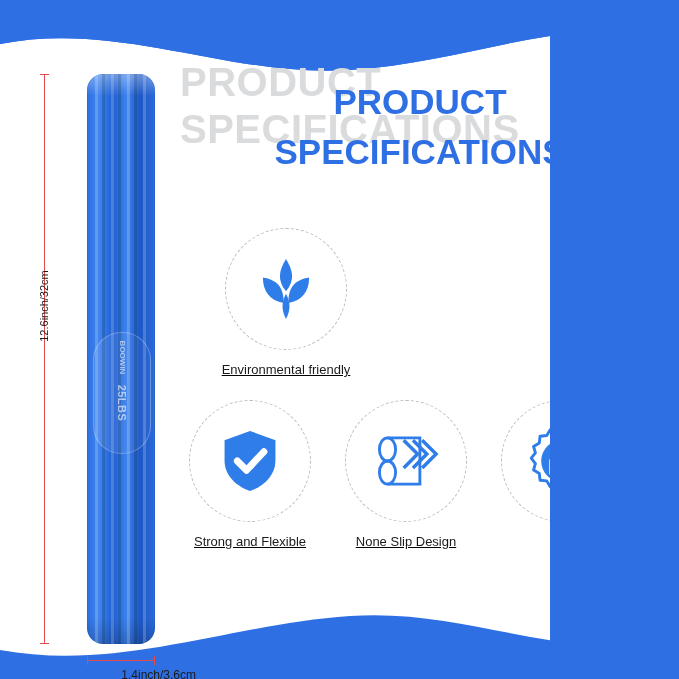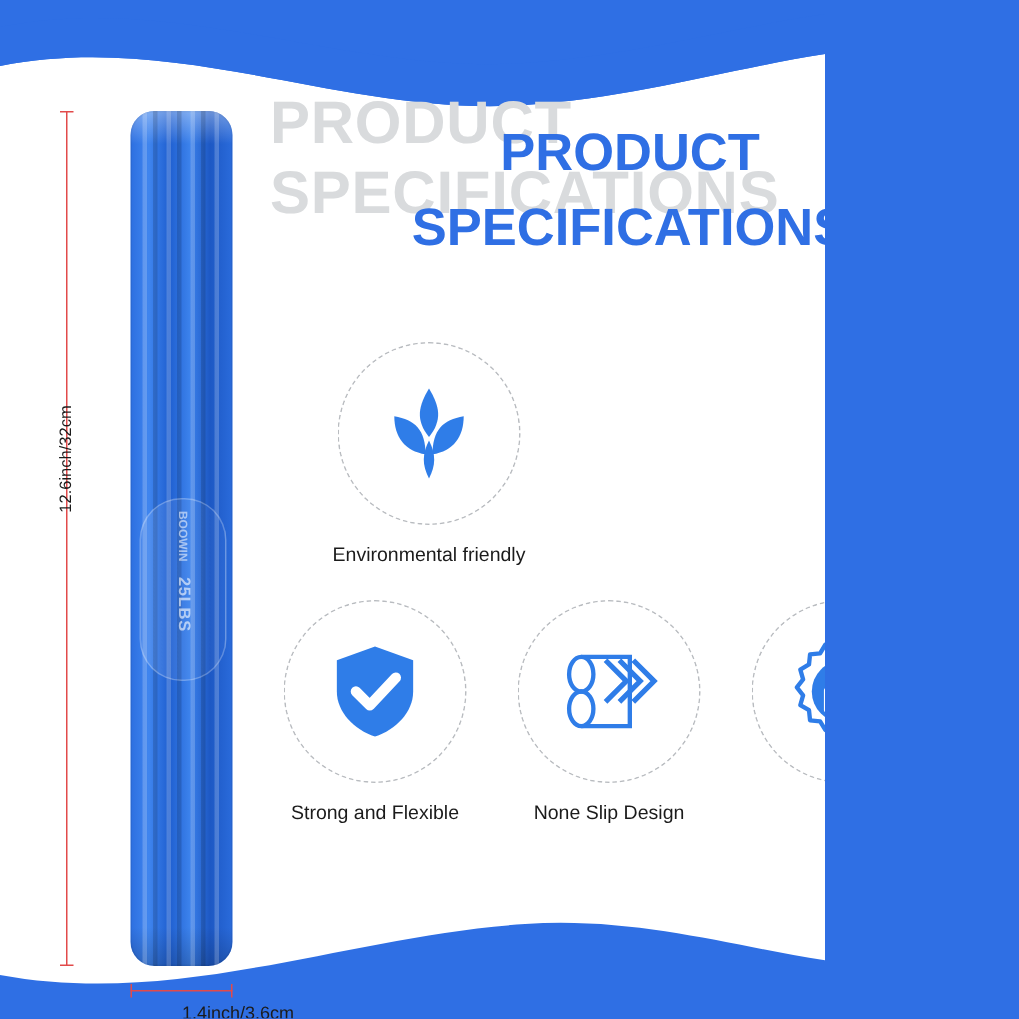--- a/index.html
+++ b/index.html
@@ -136,20 +136,21 @@
   }
   .tick{
     position:absolute;width:1px;background:#e24a4a;
   }
 
   
   .features{
     position:absolute;
     left:186px;top:228px;
     width:470px;
+    text-decoration:underline;
   }
   .row{display:flex;}
   .row.r1{justify-content:flex-start;gap:118px;margin-left:30px;}
   .row.r2{justify-content:flex-start;gap:16px;margin-top:22px;margin-left:-6px;}
   .feature{
     width:140px;
     display:flex;flex-direction:column;align-items:center;
   }
   .circle{
     width:120px;height:120px;border-radius:50%;

